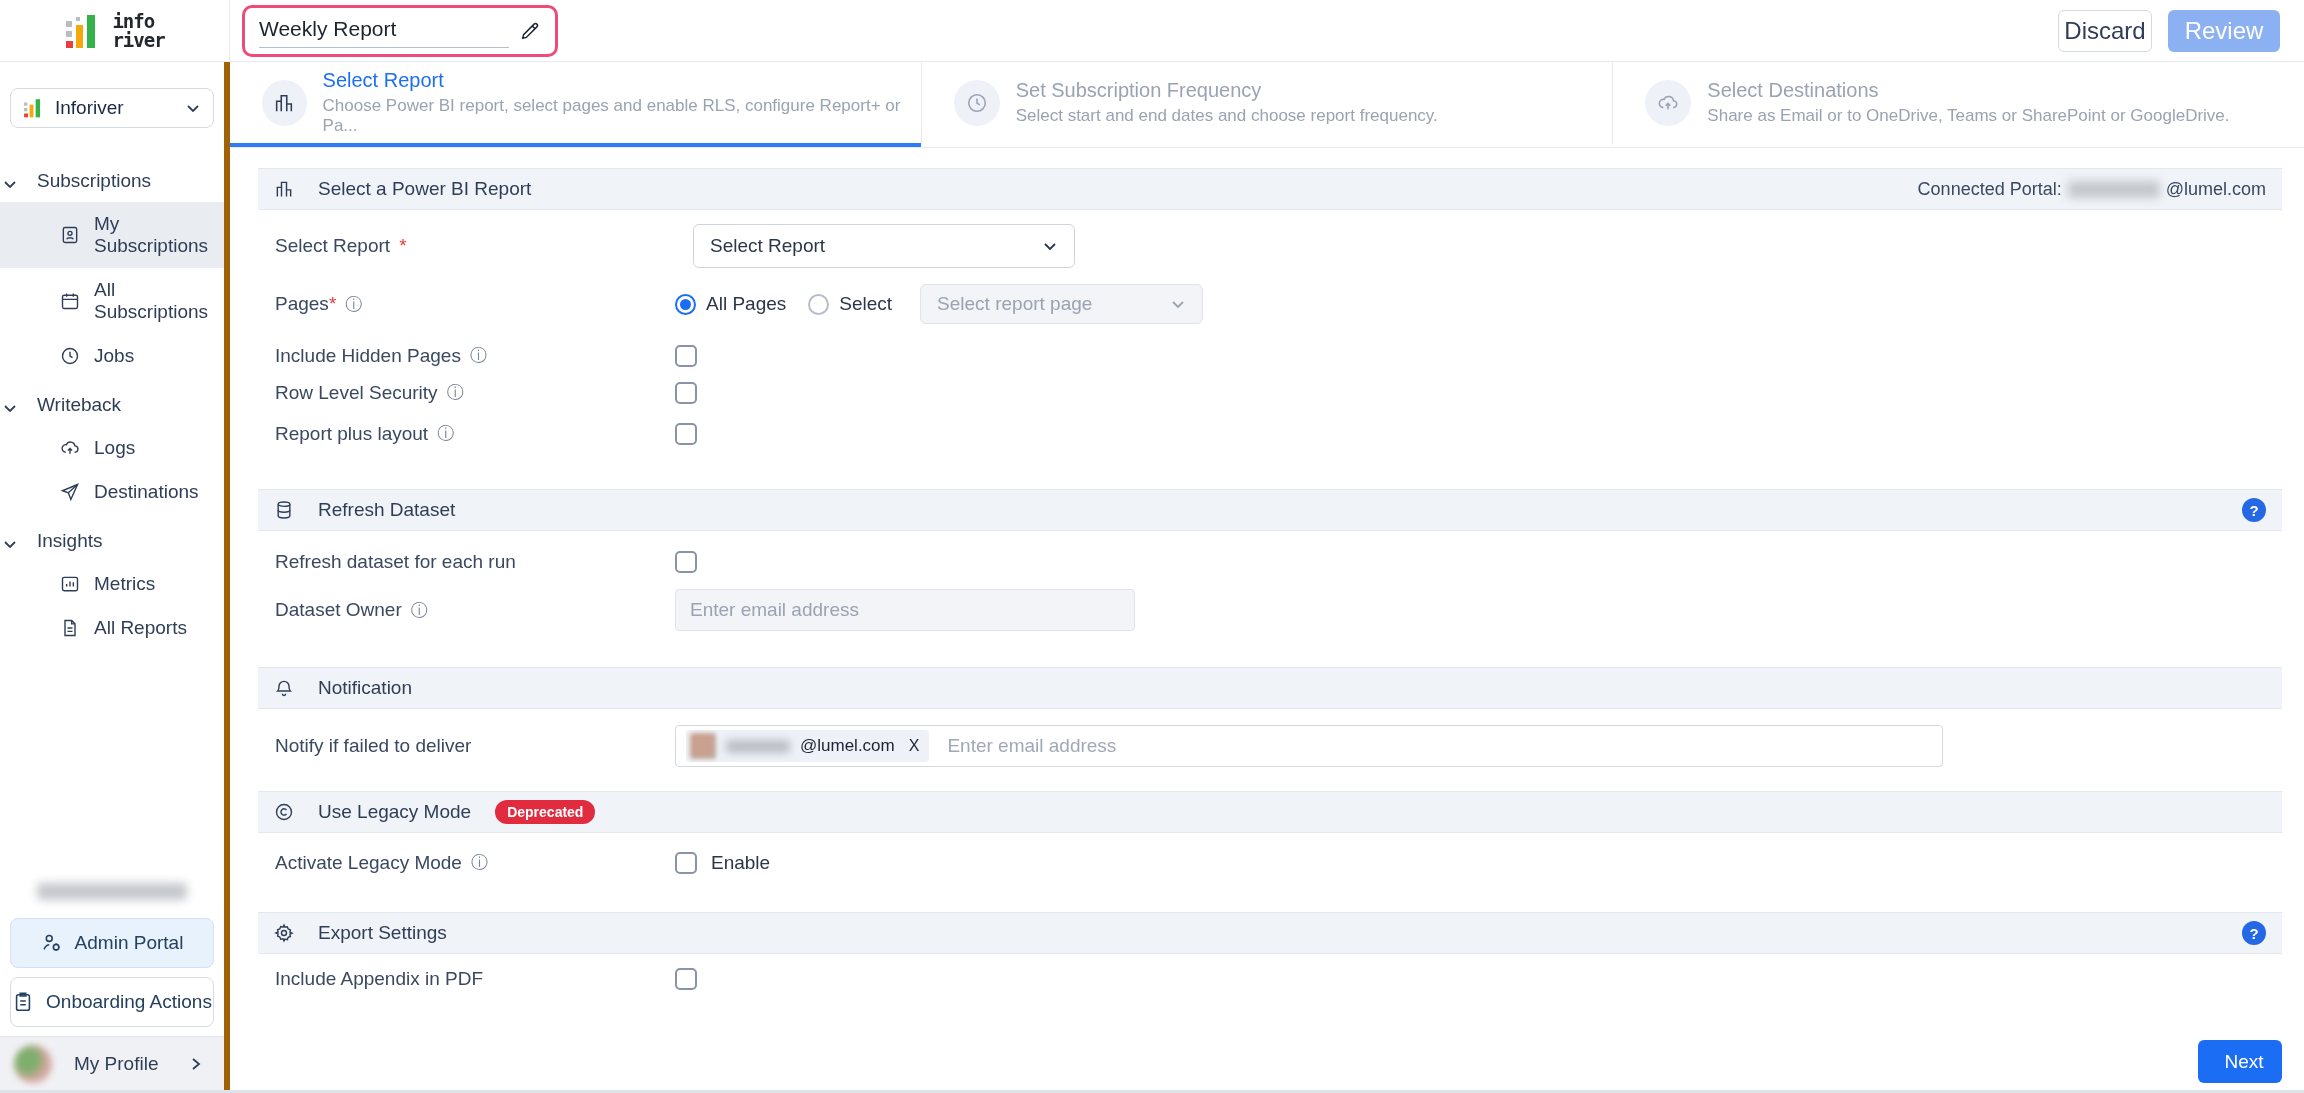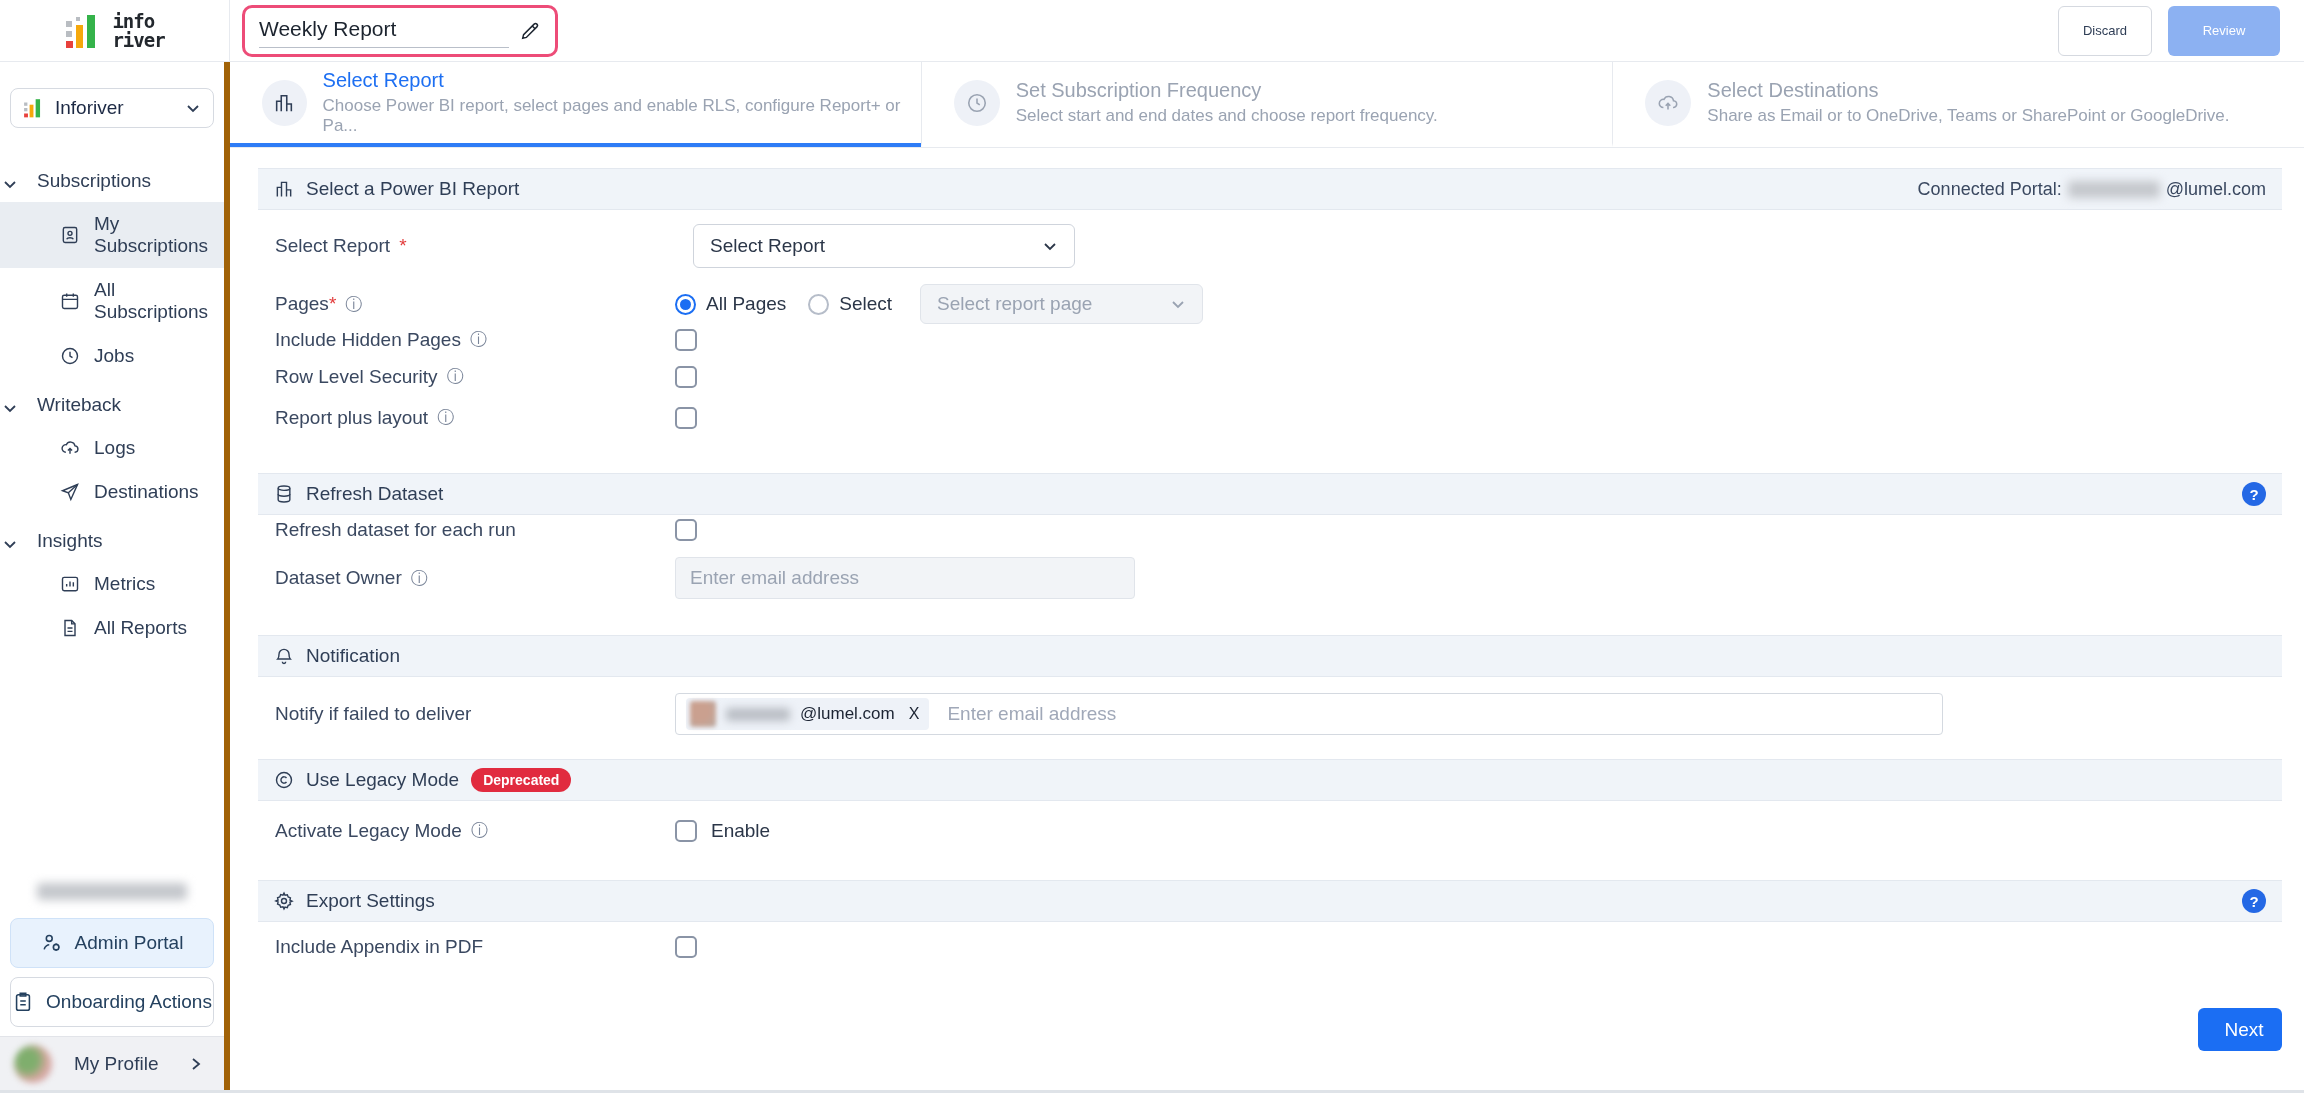--- a/index.html
+++ b/index.html
@@ -9,21 +9,21 @@
 
   
   .topbar { height:62px; display:flex; align-items:center; background:#fff; border-bottom:1px solid #e7eaef; flex:0 0 62px; }
   .logo-area { width:230px; height:100%; display:flex; align-items:center; justify-content:center; border-right:1px solid #e7eaef; gap:8px; }
   .logo-bars { width:40px; height:40px; }
   .logo-text { font-family:"DejaVu Sans Mono", monospace; font-size:19px; line-height:19px; color:#23282e; font-weight:bold; letter-spacing:-1px; }
   .title-box { margin-left:12px; width:316px; height:52px; border:3px solid #ed4c78; border-radius:10px; display:flex; align-items:center; padding:0 14px; gap:10px; background:#fff; }
   .title-input { flex:1; font-size:21px; color:#1c242f; border-bottom:1px solid #b9bfc9; padding:4px 0 6px 0; }
   .pencil-icon { flex:0 0 auto; }
   .topbar-actions { margin-left:auto; display:flex; gap:16px; padding-right:24px; }
-  .btn { height:50px; border-radius:6px; font-size:13px; display:flex; align-items:center; justify-content:center; cursor:pointer; font-family:inherit; }
+  .btn { height:42px; border-radius:6px; font-size:24px; display:flex; align-items:center; justify-content:center; cursor:pointer; font-family:inherit; }
   .btn-discard { width:94px; background:#fff; border:1px solid #d5d9e0; color:#2f3e56; }
   .btn-review { width:112px; background:#8cb1f2; border:none; color:#fff; }
 
   .body-row { flex:1; display:flex; min-height:0; }
 
   
   .sidebar { width:230px; flex:0 0 230px; border-right:6px solid #a16207; display:flex; flex-direction:column; background:#fff; padding-top:26px; }
   .ws-select { margin:0 10px 26px 10px; height:40px; border:1px solid #d6dae1; border-radius:8px; display:flex; align-items:center; gap:10px; padding:0 12px; }
   .ws-select .ws-label { flex:1; font-size:19px; color:#1c2944; }
   .nav-section { display:flex; align-items:flex-end; gap:19px; padding:10px 0 10px 2px; font-size:19px; color:#2f3e56; margin-top:6px; }
@@ -45,21 +45,21 @@
   .step { flex:1; display:flex; align-items:center; gap:16px; padding-left:32px; border-bottom:4px solid transparent; }
   .step + .step { border-left:1px solid #e7eaef; }
   .step.active { border-bottom-color:#2e7cf6; }
   .step-icon { width:46px; height:46px; border-radius:50%; background:#eef1f7; display:flex; align-items:center; justify-content:center; color:#2f3e56; }
   .step.dim .step-icon { color:#9aa3b2; }
   .step-title { font-size:20px; color:#1d6ff2; margin-bottom:4px; }
   .step.dim .step-title { color:#9aa3b2; }
   .step-desc { font-size:17px; color:#9aa3b2; }
 
   .content { flex:1; padding:20px 22px 0 28px; overflow:hidden; }
-  .sec-header { height:42px; background:#f0f4f9; border:1px solid #e3e8ef; border-left:none; border-right:none; display:flex; align-items:center; gap:12px; padding:0 16px; }
+  .sec-header { height:42px; background:#f0f4f9; border:1px solid #e3e8ef; border-left:none; border-right:none; display:flex; align-items:center; gap:24px; padding:0 16px; }
   .sec-title { font-size:19px; color:#2f3e56; font-weight:500; }
   .help-dot { margin-left:auto; width:24px; height:24px; border-radius:50%; background:#2468e5; color:#fff; font-size:15px; font-weight:bold; display:flex; align-items:center; justify-content:center; cursor:pointer; }
   .connected { margin-left:auto; font-size:18px; color:#3a4860; display:flex; align-items:center; gap:6px; }
   .blur-name { display:inline-block; width:92px; height:17px; border-radius:3px; background:#c4c7cc; filter:blur(5px); }
 
   .row { display:flex; align-items:center; padding-left:17px; }
   .row .label { width:400px; flex:0 0 400px; font-size:19px; color:#3a4860; display:flex; align-items:center; gap:9px; }
   .req { color:#e23b3b; }
   .info-i { font-size:17px; color:#7a8599; }
 
@@ -88,21 +88,21 @@
   .chip-blur { width:64px; height:13px; border-radius:3px; background:#b9bdc4; filter:blur(4px); }
   .chip-domain { font-size:17px; color:#1c2433; }
   .chip-x { font-size:16px; color:#1c2433; margin-left:4px; cursor:pointer; }
   .field-placeholder { font-size:19px; color:#a0a8b8; }
 
   .badge-deprecated { background:#e12b3f; color:#fff; font-size:14px; font-weight:bold; border-radius:12px; padding:4px 12px; }
 
   .next-wrap { display:flex; justify-content:flex-end; margin:50px 0 0 0; }
   .btn-next { width:84px; height:43px; background:#1b6ef3; color:#fff; border:none; border-radius:6px; font-size:19px;padding-left:8px; }
 
-  .mt14{margin-top:14px;} .mt16{margin-top:16px;} .mt18{margin-top:18px;} .mt20{margin-top:4px;align-items:flex-end;}
+  .mt14{margin-top:14px;} .mt16{margin-top:16px;} .mt18{margin-top:18px;} .mt20{margin-top:20px;align-items:flex-end;}
   .mb44{margin-bottom:44px;} .mb36{margin-bottom:36px;} .mb24{margin-bottom:24px;} .mb38{margin-bottom:38px;}
   svg { display:block; }
 </style>
 </head>
 <body>
 
 <div class="app">
 
   <header class="topbar">
     <div class="logo-area">

